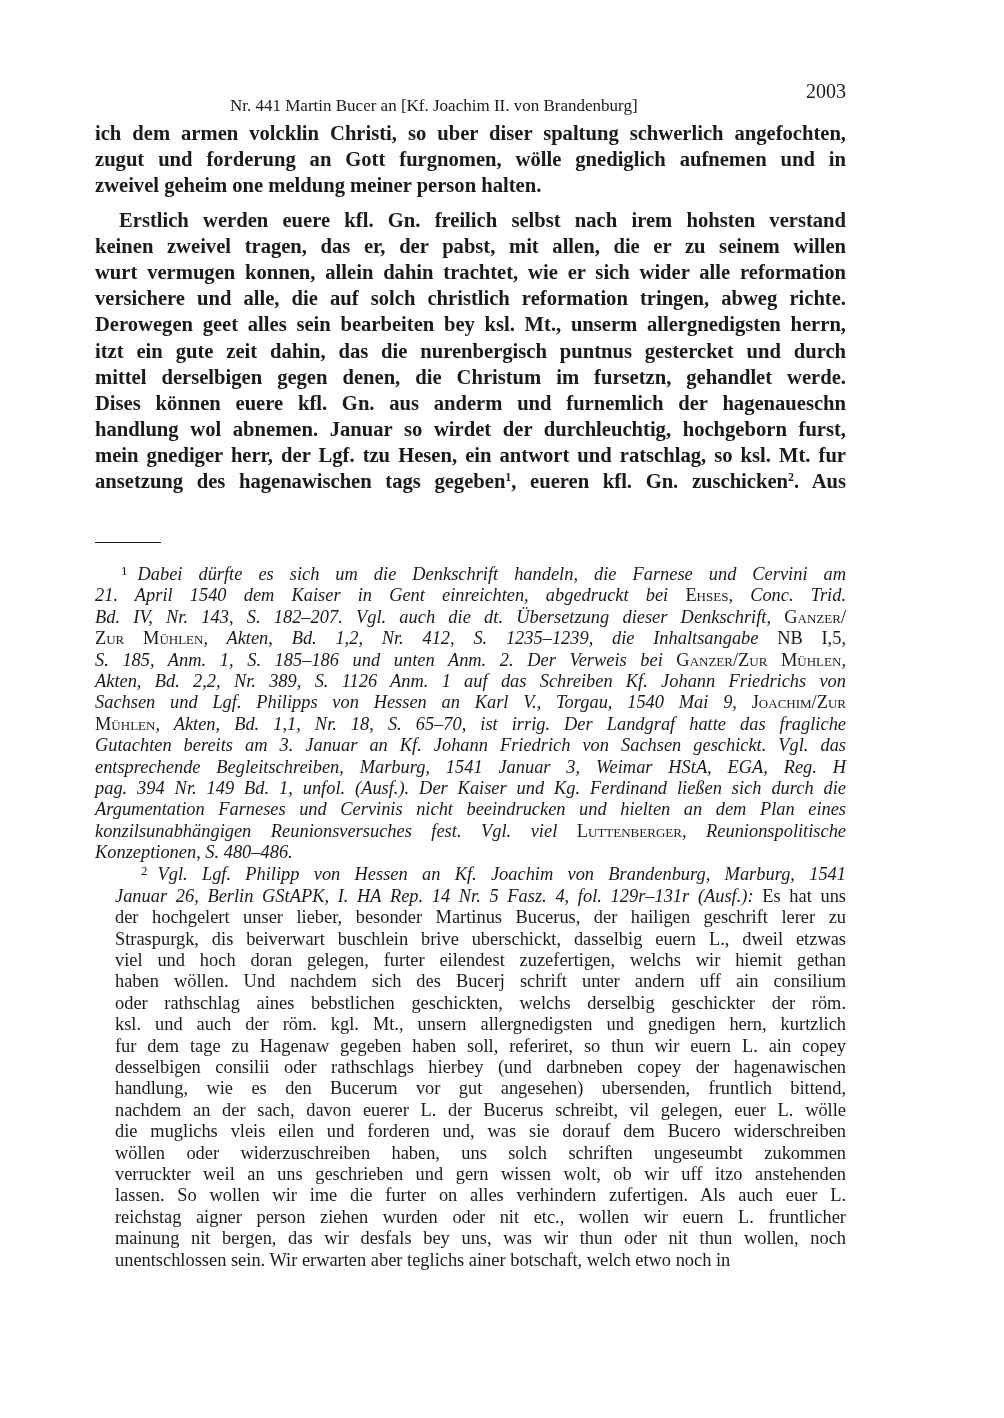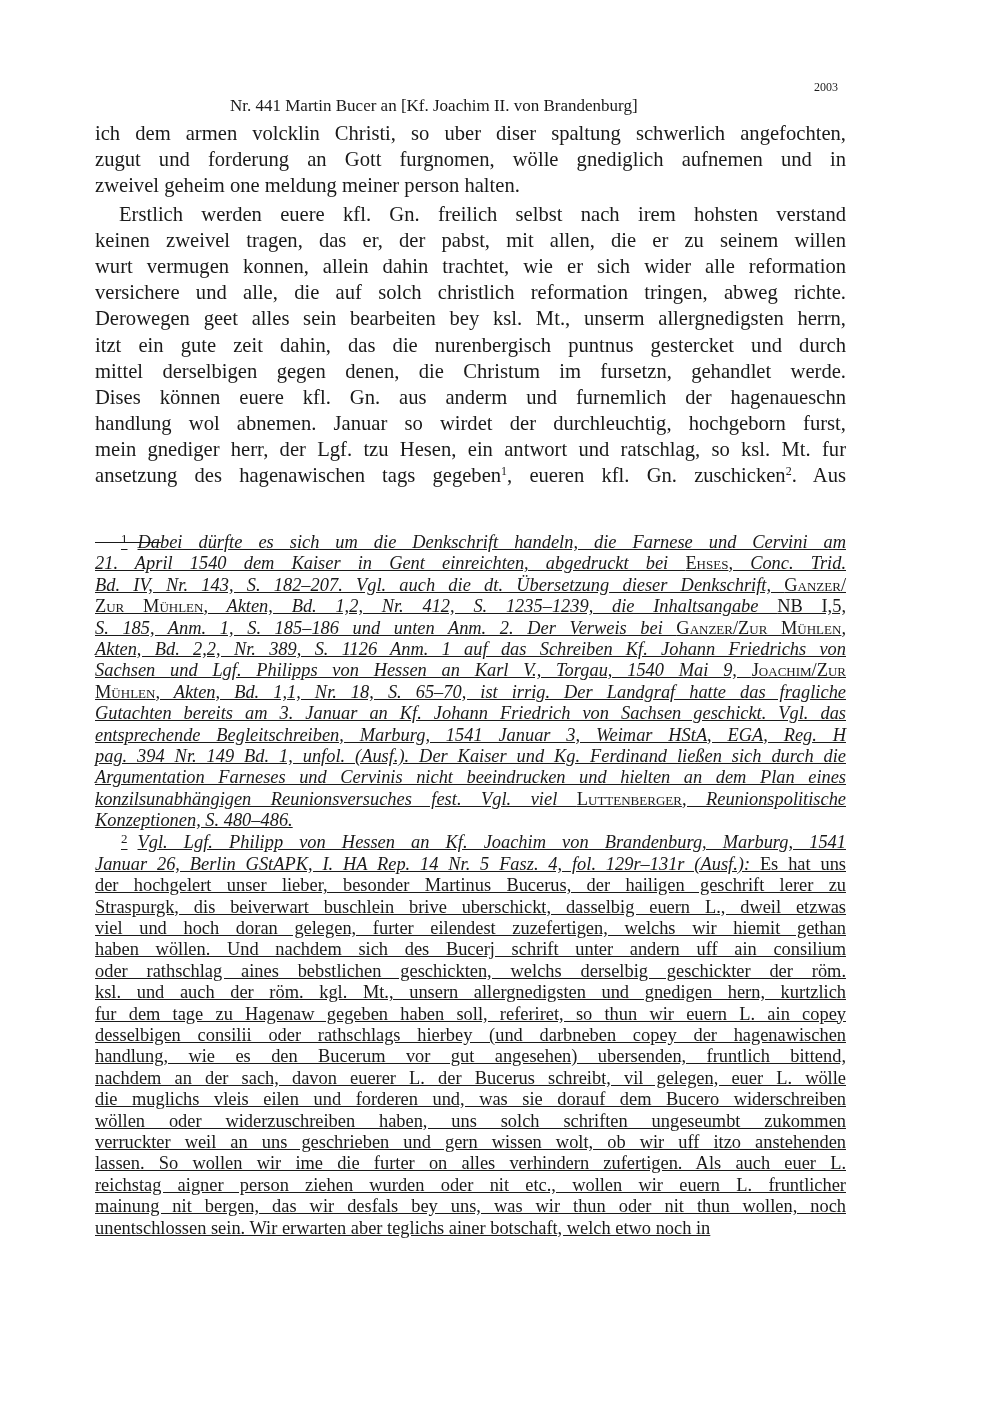--- a/index.html
+++ b/index.html
@@ -1,34 +1,34 @@
 <!DOCTYPE html>
 <html><head>
 <meta charset="utf-8">
 <style>
   html, body { margin: 0; padding: 0; background: #ffffff; }
   body { width: 1004px; height: 1418px; position: relative; overflow: hidden; color: #1a1a1a; }
   .page { position: absolute; left: 95px; top: 0; width: 751px; font-family: "Liberation Serif", "DejaVu Serif", serif; }
   .running-head { position: absolute; top: 80px; left: 0; width: 751px; height: 26px; font-size: 17px; }
   .running-title { position: absolute; left: 135px; top: 16px; white-space: nowrap; text-align: right; }
-  .page-number { position: absolute; right: 8px; top: 0; font-size: 12px; }
+  .page-number { position: absolute; right: 0; top: 0; font-size: 20px; }
   .body-text { position: absolute; top: 120px; left: 0; width: 751px; font-size: 20.6px; line-height: 26.2px; }
   .line { display: block; white-space: nowrap; text-align: justify; text-align-last: justify; height: 26.2px; }
   .line.last { text-align-last: left; }
   .line.indent { padding-left: 24px; }
-  .body-text p { margin: 0; }
-  .body-text p + p { margin-top: 2px; }
+  .body-text p { margin: 0; font-weight: bold; }
+  .body-text p + p { margin-top: 8px; }
   sup { font-size: 12px; line-height: 0; vertical-align: 7px; }
   .rule { position: absolute; top: 542px; left: 0; width: 66px; border-top: 1px solid #1a1a1a; }
-  .footnotes { position: absolute; top: 532px; left: 0; width: 751px; font-size: 18.4px; line-height: 21.4px; text-decoration: underline; }
+  .footnotes { position: absolute; top: 564px; left: 0; width: 751px; font-size: 18.4px; line-height: 21.4px; }
   .fline { display: block; white-space: nowrap; text-align: justify; text-align-last: justify; height: 21.4px; }
   .fline.last { text-align-last: left; }
   .fline.indent { padding-left: 26px; }
   .fn { margin: 0; }
-  .fn + .fn { margin-top: 1px; }
+  .fn + .fn { margin-top: 1px; margin-left: 20px; }
   .fnum { font-style: normal; font-size: 13px; vertical-align: 5px; line-height: 0; margin-right: 10px; }
   i { font-style: italic; }
   .sc { font-variant: small-caps; font-style: normal; }
 </style>
 </head>
 <body>
 
 <div class="page">
 
   <div class="running-head">

